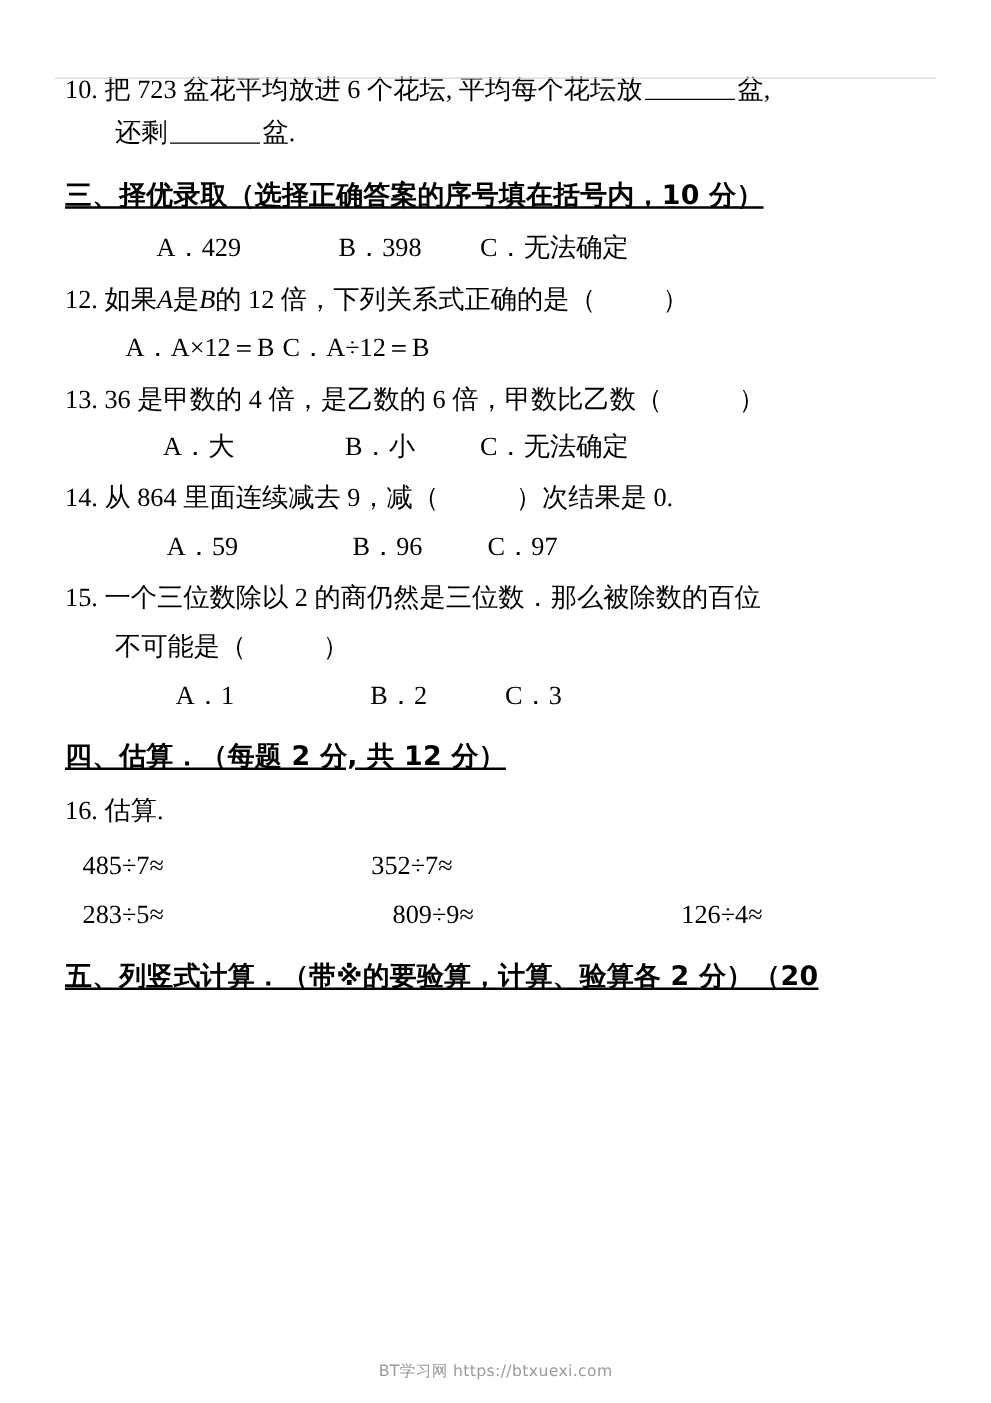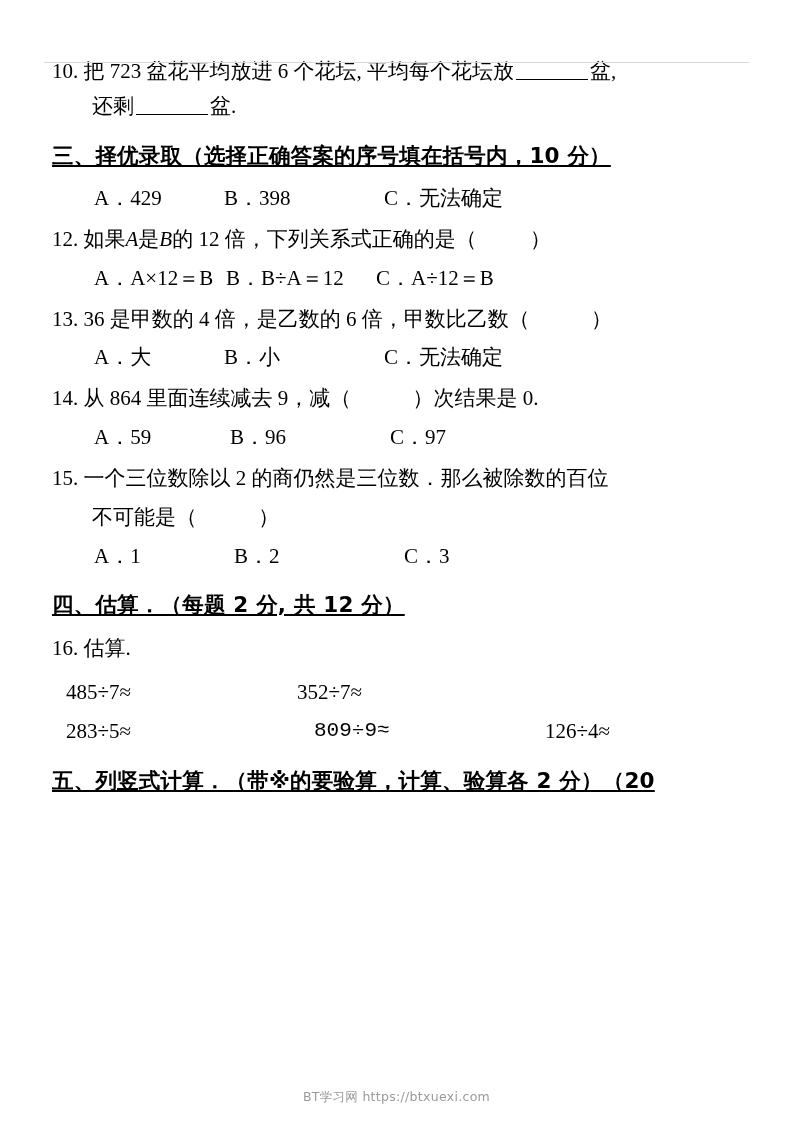--- a/index.html
+++ b/index.html
@@ -60,20 +60,21 @@
     letter-spacing: 0.2px;
     white-space: nowrap;
     text-decoration: underline;
   }
   .choices {
     font-size: 21px;
     padding-left: 42px;
     margin: 0 0 12px 0;
     display: flex;
     white-space: nowrap;
+    text-align: center;
   }
   .choices .c {
     display: inline-block;
   }
   .ital {
     font-style: italic;
   }
   .qline {
     font-size: 21px;
     line-height: 1.5;
@@ -129,21 +130,20 @@
     <span class="c">C．无法确定</span>
   </div>
 
   <div class="qline">
     <span>12.</span>
     <span>如果</span><span class="ital">A</span><span>是</span><span class="ital">B</span><span>的 12 倍，下列关系式正确的是（</span>
     <span style="display:inline-block;width:48px;"></span><span>）</span>
   </div>
   <div class="choices">
     <span class="c" style="width:132px;">A．A×12＝B</span>
-    <span class="c" style="width:150px;">B．B÷A＝12</span>
     <span class="c">C．A÷12＝B</span>
   </div>
 
   <div class="qline">
     <span>13.</span>
     <span>36 是甲数的 4 倍，是乙数的 6 倍，甲数比乙数（</span>
     <span style="display:inline-block;width:56px;"></span><span>）</span>
   </div>
   <div class="choices">
     <span class="c" style="width:130px;">A．大</span>
@@ -182,20 +182,20 @@
     <span>16.</span>
     <span>估算.</span>
   </div>
 
   <div class="est-row">
     <span class="cell" style="width:231px;">485÷7≈</span>
     <span class="cell">352÷7≈</span>
   </div>
   <div class="est-row">
     <span class="cell" style="width:248px;">283÷5≈</span>
-    <span class="cell" style="width:231px;font-family:Liberation Mono, monospace;">809÷9≈</span>
+    <span class="cell" style="width:231px;">809÷9≈</span>
     <span class="cell">126÷4≈</span>
   </div>
 
   <div class="section" style="margin-top:22px;">五、列竖式计算．（带※的要验算，计算、验算各 2 分）（20</div>
 
   <div class="footer">BT学习网 https://btxuexi.com</div>
 </div>
 
 </body></html>

